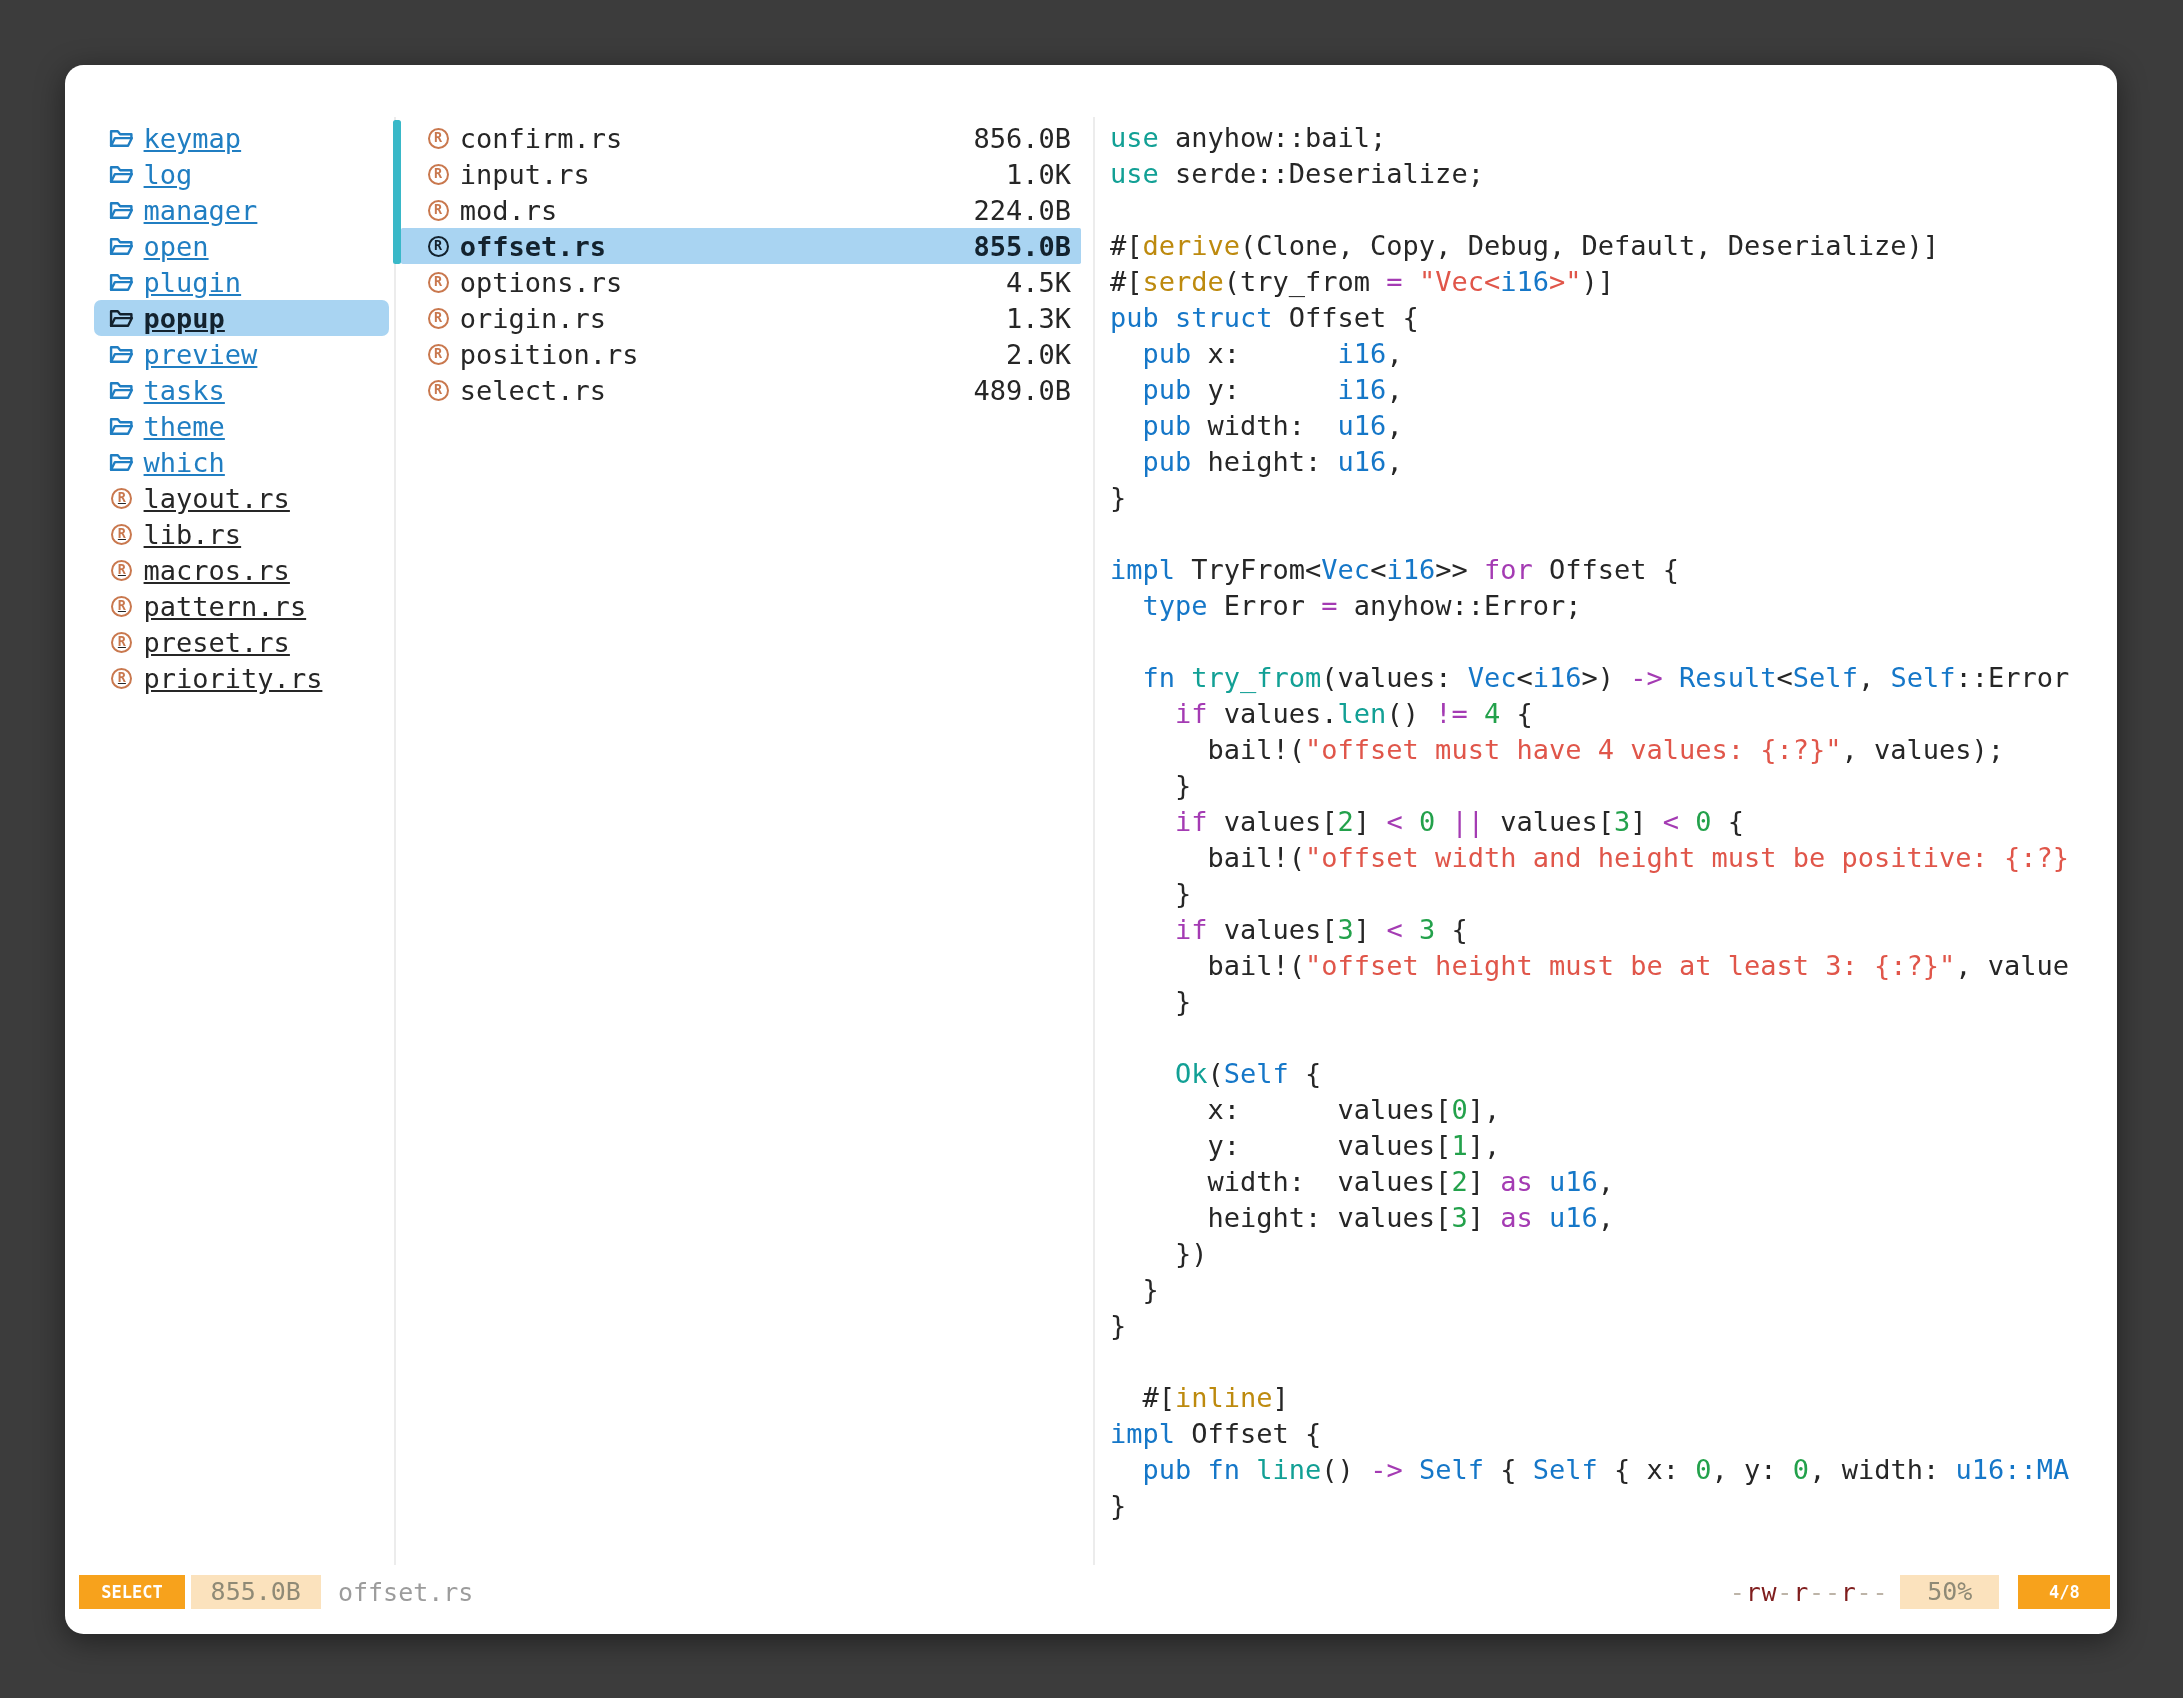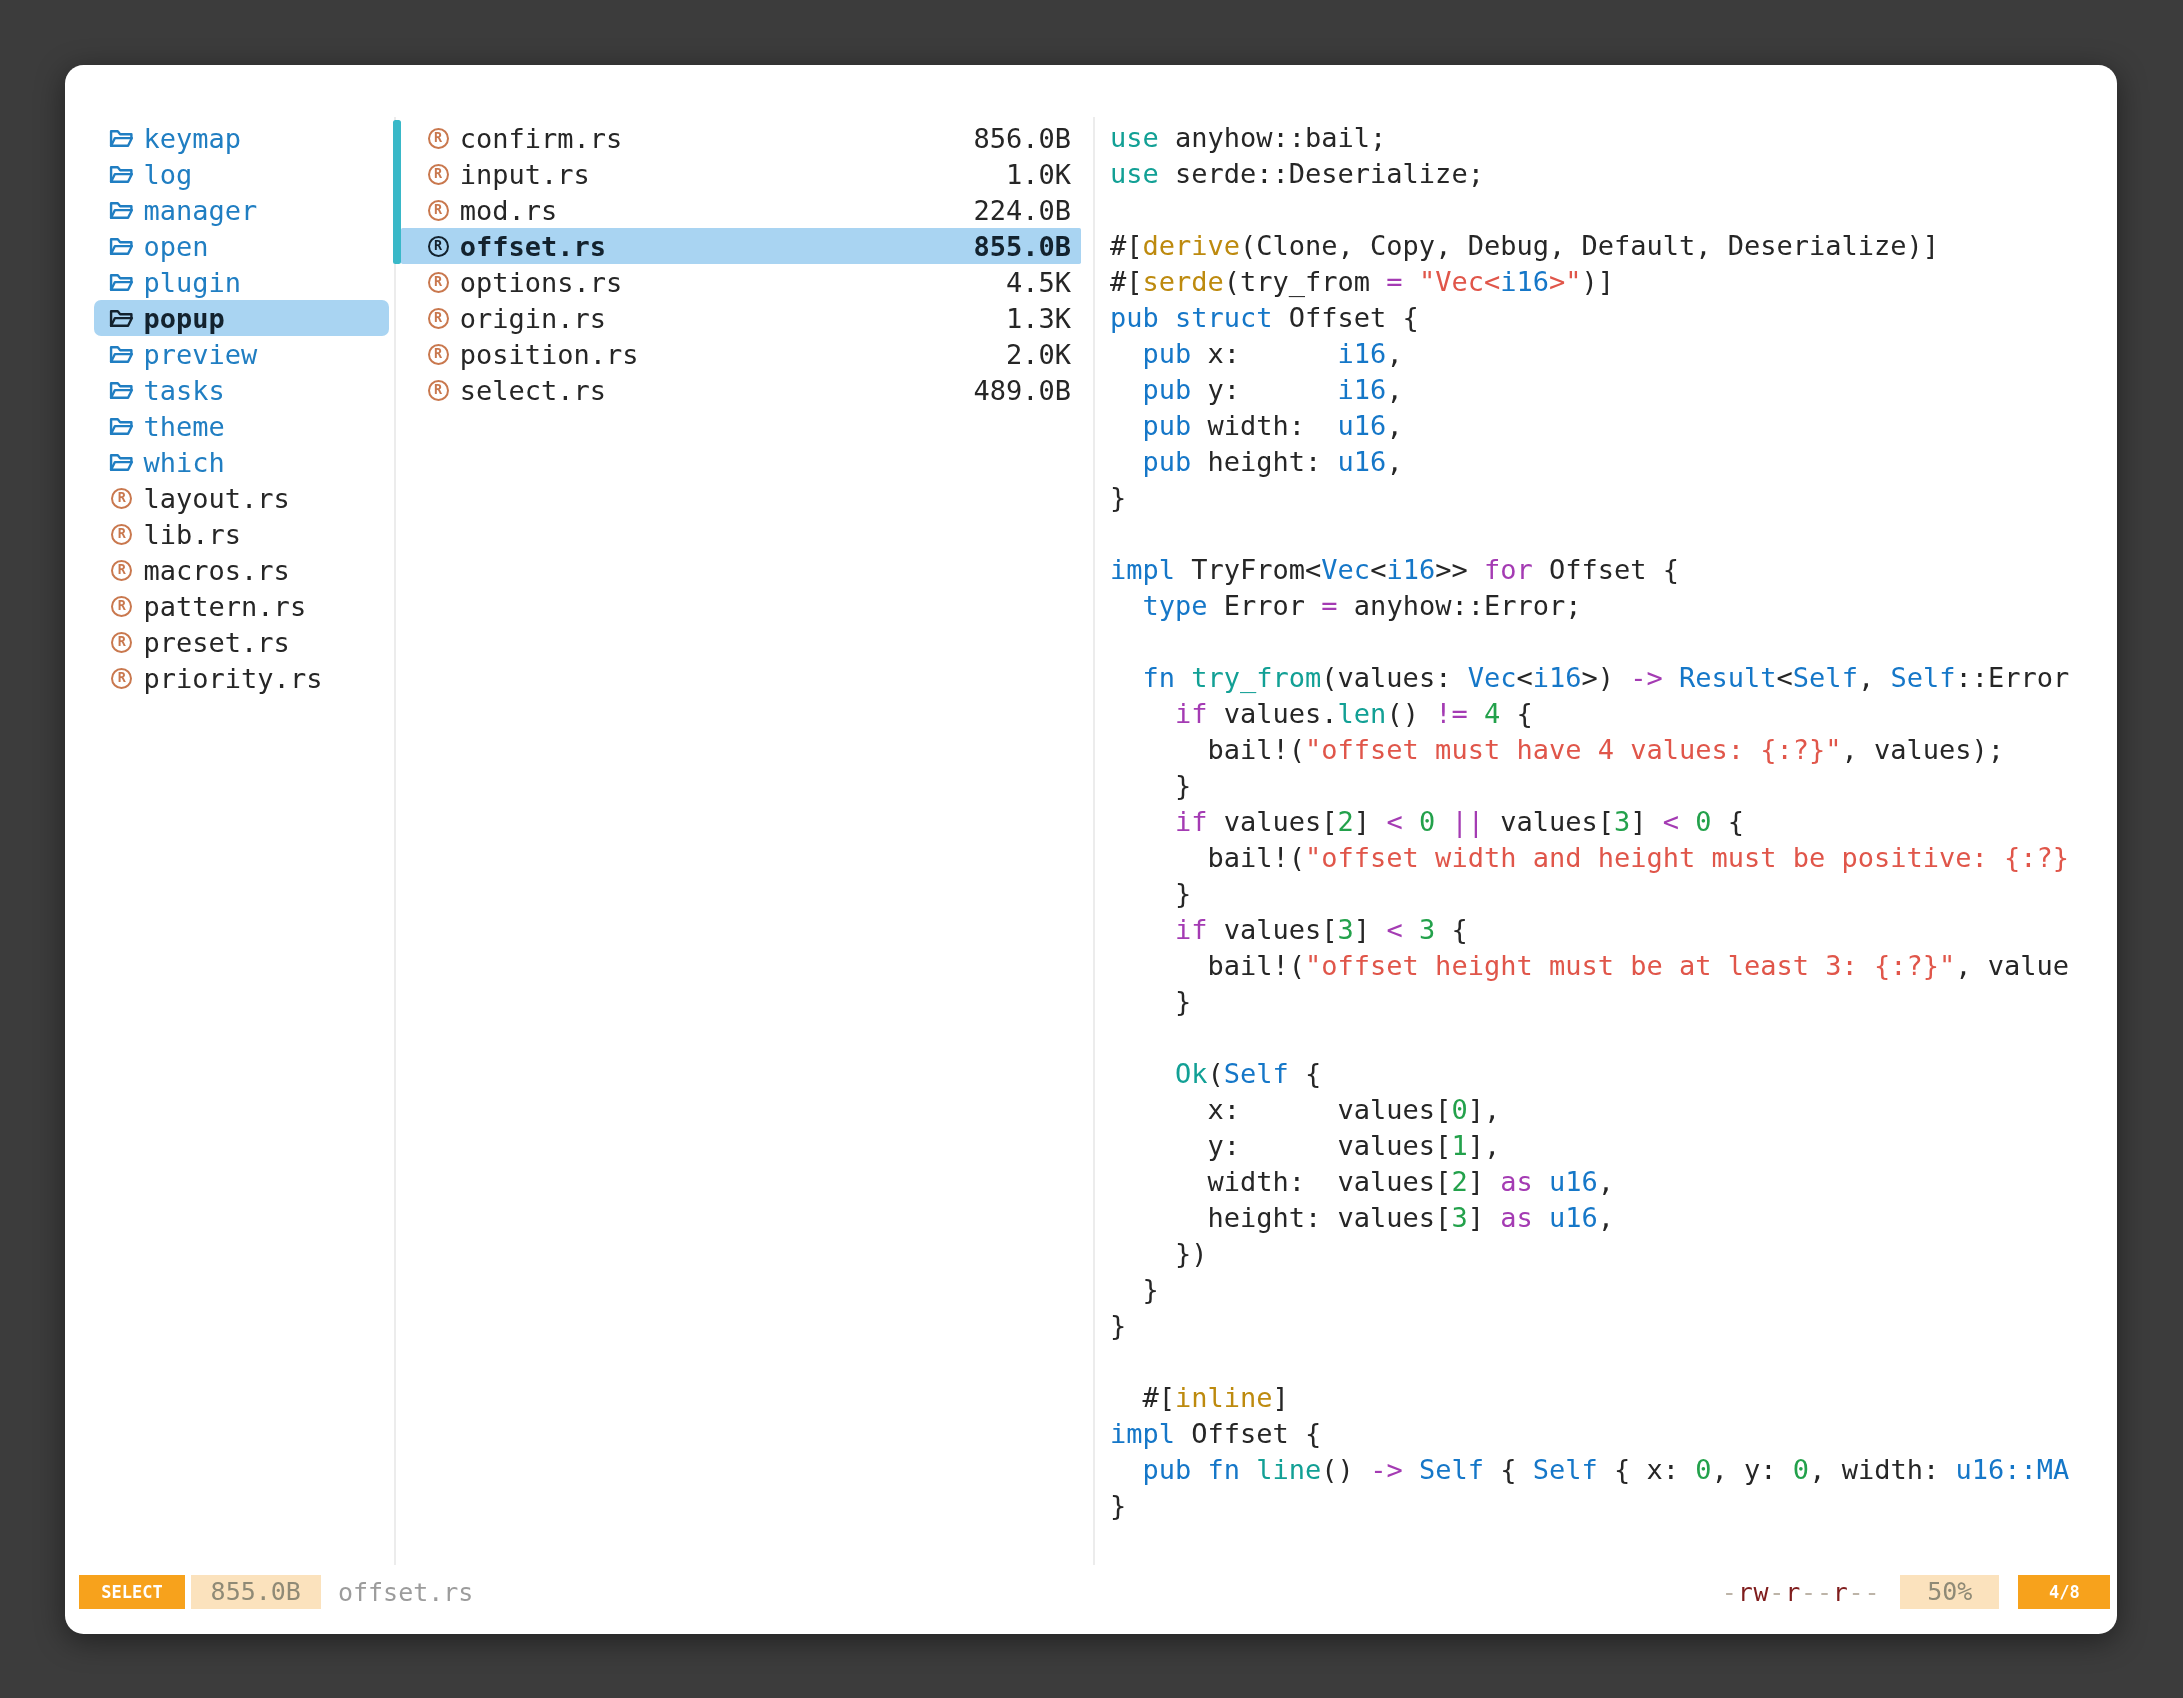--- a/index.html
+++ b/index.html
@@ -17,21 +17,21 @@
     background:#ffffff;
     border-radius:18.5px;
     box-shadow:0 6.7px 30px rgba(0,0,0,0.45);
     overflow:hidden;
   }
 
   
   .pane-parent { position:absolute; left:28.5px; top:55px; width:295px; }
   .lrow {
     height:36px; display:flex; align-items:center;
-    padding-left:13.4px; font-size:27px; color:#207ec2; white-space:pre;
+    padding-left:13.4px; font-size:27px; color:#207ec2; white-space:pre;text-decoration:underline;
   }
   .lrow.file { color:#262626; }
   .lrow .icon { width:30px; flex:none; display:flex; align-items:center; justify-content:center; margin-right:6.7px; }
   .lrow.file .icon { color:#c9784e; }
   .lrow.sel { background:#a9d4f2; color:#13222e; font-weight:bold; border-radius:7px; }
   .lrow.sel .icon { color:#13222e; }
 
   .sep { position:absolute; top:52px; height:1448px; width:1.7px; background:#ececec; }
   .sep-1 { left:329px; }
   .sep-2 { left:1028px; }
@@ -84,21 +84,21 @@
   }
   .sb-chip {
     background:#fbe2bd; color:#8f8a76;
     height:34px; line-height:34px; padding:0 20px; text-align:center; min-width:99px;
   }
   .sb-left .sb-chip { margin-left:5.9px; }
   .sb-filename { color:#9c9c9c; margin-left:17px; }
   .sb-perms { letter-spacing:0.8px; }
   .perm-lit { color:#7f1d1d; }
   .perm-dim { color:#bdb4a8; }
-  .sb-right .sb-chip { margin-left:20px; }
+  .sb-right .sb-chip { margin-left:12px; }
   .sb-right .sb-badge { margin-left:19px; }
 </style>
 </head>
 <body>
 
 <div class="window">
 
   <div class="pane-parent">
       <div class="lrow"><span class="icon"><svg viewBox="0 0 24 20" width="25" height="21" aria-hidden="true">
             <path d="M2 17 V3 h6.4 l2.3 2.9 h10.8 v3.1" fill="none" stroke="currentColor" stroke-width="2.3" stroke-linejoin="round" stroke-linecap="round"></path>

